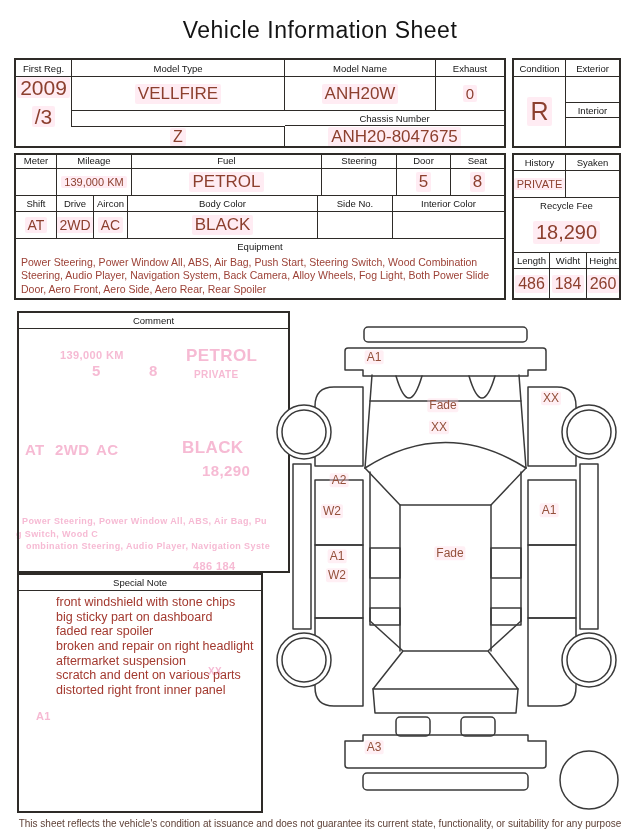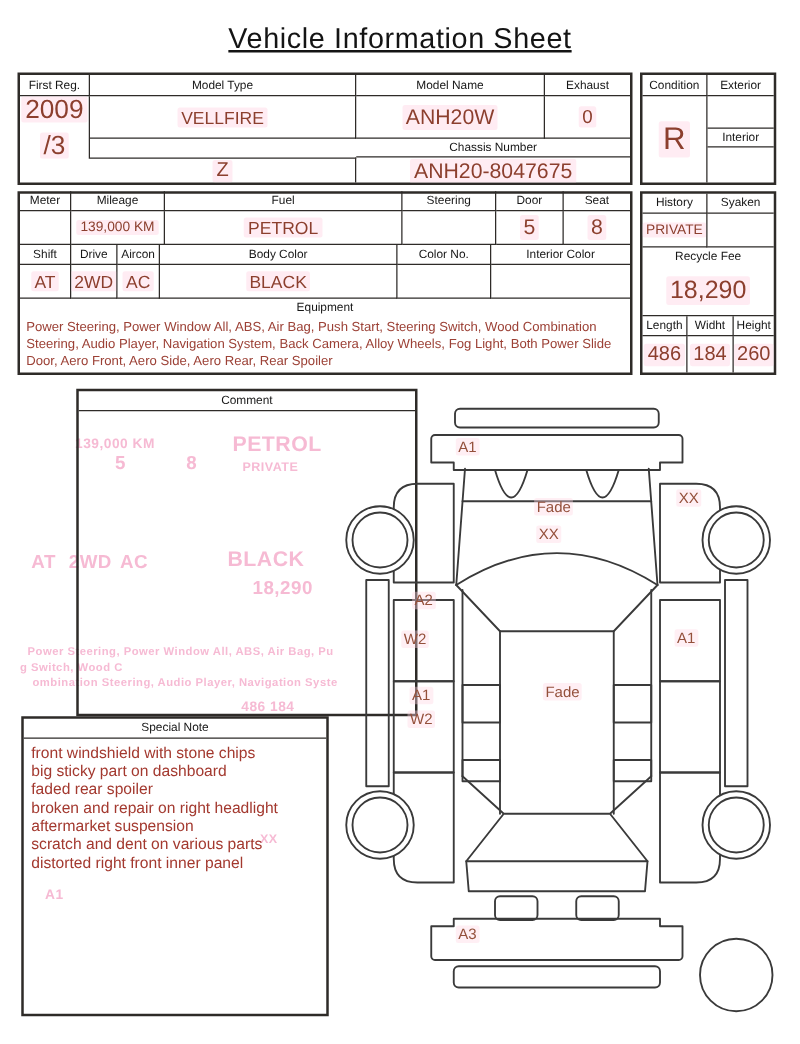--- a/index.html
+++ b/index.html
@@ -3,56 +3,56 @@
 <meta charset="utf-8">
 <style>
   html,body{margin:0;padding:0;}
   body{
     width:640px;height:835px;position:relative;background:#ffffff;
     font-family:"Liberation Sans",sans-serif;-webkit-font-smoothing:antialiased;
   }
   .page{position:absolute;inset:0;overflow:hidden;}
   .title{
     position:absolute;left:0;right:0;top:17px;text-align:center;
-    font-size:23px;letter-spacing:.5px;color:#141414;text-decoration:underline;
+    font-size:23px;letter-spacing:.5px;color:#141414;
   }
   .box{position:absolute;border:2px solid #2e2b28;box-sizing:border-box;}
   .c{display:flex;align-items:center;justify-content:center;overflow:hidden;box-sizing:border-box;}
   .h{font-size:9.5px;color:#161616;white-space:nowrap;}
   .v{color:#8c3f2e;}
   .br{border-right:1px solid #2e2b28;}
   .bb{border-bottom:1px solid #2e2b28;}
   .hl{background:rgba(255,210,226,.42);padding:0 3px;border-radius:2px;white-space:nowrap;}
   .fs11{font-size:11px}.fs14{font-size:14px}.fs15{font-size:15px}.fs16{font-size:16px}
-  .fs17{font-size:17px}.fs19{font-size:14px}.fs20{font-size:20px}.fs25{font-size:25px}
+  .fs17{font-size:17px}.fs19{font-size:17px}.fs20{font-size:20px}.fs25{font-size:25px}
   
   .t1{left:14px;top:58px;width:492px;height:90px;display:grid;
       grid-template-columns:56px 213px 151px 1fr;grid-template-rows:17px 34px 15px 1fr;}
   .fr-cell{flex-direction:column;line-height:1.02;font-size:21px;justify-content:space-between;}
   
   .p1{left:512px;top:58px;width:109px;height:90px;display:grid;
       grid-template-columns:52px 1fr;grid-template-rows:17px 26px 15px 1fr;}
   
   .t2{left:14px;top:153px;width:492px;height:147px;display:flex;flex-direction:column;justify-content:flex-end;}
   .t2a{display:grid;grid-template-columns:41px 75px 190px 75px 54px 1fr;grid-template-rows:16px 27px;}
   .t2b{display:grid;grid-template-columns:41px 37px 34px 190px 75px 1fr;grid-template-rows:16px 27px;}
   .t2c-h{height:15px;flex:none;}
   .equip-text{flex:1;display:block;padding:2px 5px;font-size:10.5px;line-height:1.28;color:#9c4136;text-align:left;}
   
   .p2{left:512px;top:153px;width:109px;height:147px;display:flex;flex-direction:column;}
   .p2a{display:grid;grid-template-columns:52px 1fr;grid-template-rows:16px 27px;flex:none;}
   .p2b-h{height:15px;flex:none;}
   .p2b-v{height:40px;flex:none;}
   .p2c{flex:1;display:grid;grid-template-columns:36px 37px 1fr;grid-template-rows:16px 1fr;}
   
-  .comment-box{left:17px;top:311px;width:273px;height:262px;margin-left:44px;}
+  .comment-box{left:17px;top:311px;width:273px;height:262px;}
   .note-box{left:17px;top:573px;width:246px;height:240px;}
   .box-head{height:15px;border-bottom:1px solid #2e2b28;display:flex;align-items:center;justify-content:center;
             font-size:9.5px;color:#161616;}
-  .note-body{padding:4px 6px;text-align:left;}
+  .note-body{padding:4px 6px;text-align:left;margin-left:31px;}
   .note-line{font-size:12.5px;line-height:1.17;color:#a3392f;}
   
   .footer{position:absolute;left:0;right:0;top:818px;text-align:center;font-size:10px;color:#5e4137;}
   
   .diagram{position:absolute;left:270px;top:315px;width:370px;height:515px;}
   .diagram svg{position:absolute;inset:0;}
   .dlab{position:absolute;transform:translate(-50%,-55%);font-size:12px;color:#94503b;
         background:rgba(255,215,228,.4);padding:0 2px;border-radius:2px;white-space:nowrap;}
   
   .ghost{position:absolute;color:#f4a9c9;font-weight:700;opacity:.8;letter-spacing:.4px;white-space:nowrap;}
@@ -147,21 +147,21 @@
         </div>
       <div class="c v bb fs17">
           <span class="hl">8</span>
         </div>
     </div>
     <div class="t2b">
       <div class="c h br bb">Shift</div>
       <div class="c h br bb">Drive</div>
       <div class="c h br bb">Aircon</div>
       <div class="c h br bb">Body Color</div>
-      <div class="c h br bb">Color No.</div>
+      <div class="c h br bb">Side No.</div>
       <div class="c h bb">Interior Color</div>
 
       <div class="c v br bb fs14">
           <span class="hl">AT</span>
         </div>
       <div class="c v br bb fs14">
           <span class="hl">2WD</span>
         </div>
       <div class="c v br bb fs14">
           <span class="hl">AC</span>
@@ -288,14 +288,15 @@
         <span class="dlab" style="left: 69px; top: 166px;">A2</span>
         <span class="dlab" style="left: 62px; top: 197px;">W2</span>
         <span class="dlab" style="left: 279px; top: 196px;">A1</span>
         <span class="dlab" style="left: 67px; top: 242px;">A1</span>
         <span class="dlab" style="left: 67px; top: 261px;">W2</span>
         <span class="dlab" style="left: 180px; top: 239px;">Fade</span>
         <span class="dlab" style="left: 104px; top: 433px;">A3</span>
       </div>
   </div>
 
+  <div class="footer">This sheet reflects the vehicle's condition at issuance and does not guarantee its current state, functionality, or suitability for any purpose</div>
 
 </div>
 
 </body></html>

